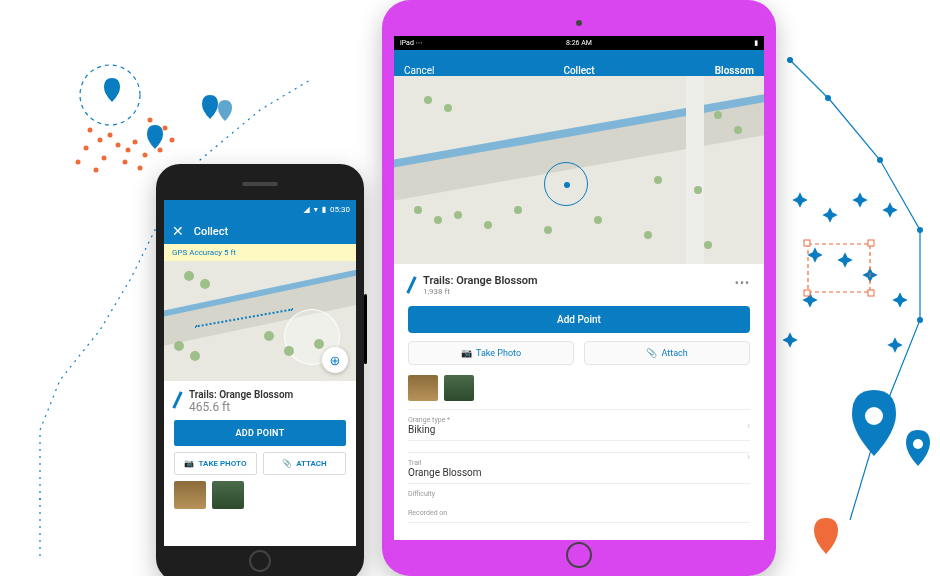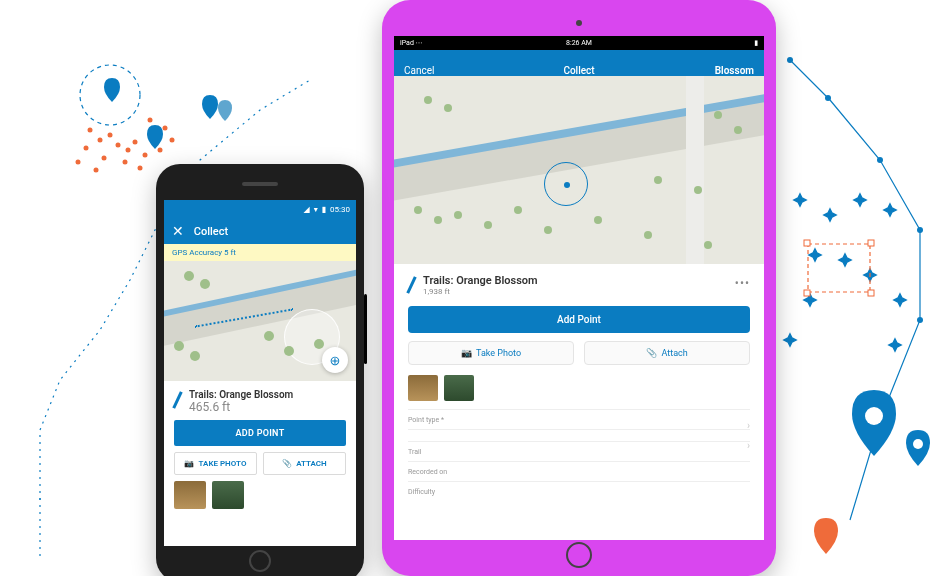--- a/index.html
+++ b/index.html
@@ -245,35 +245,37 @@
         </div>
       </div>
 
       <div class="tb-thumbs">
         <div class="tb-thumb" style="background:linear-gradient(#8b6b3a,#b8935a);"></div>
         <div class="tb-thumb" style="background:linear-gradient(#4a6b4a,#2d4a2d);"></div>
       </div>
 
       <div class="tb-form">
         <div class="tb-field">
-          <div class="tb-label">Point type *</div>
+          <div class="tb-label">Orange type *</div>
+          <div class="tb-val">Biking</div>
           <div class="tb-chev">›</div>
         </div>
         <div class="tb-field">
           <div class="tb-chev">›</div>
         </div>
         <div class="tb-field">
           <div class="tb-label">Trail</div>
+          <div class="tb-val">Orange Blossom</div>
+        </div>
+        <div class="tb-field" style="border-bottom:none;">
+          <div class="tb-label">Difficulty</div>
         </div>
         <div class="tb-field">
           <div class="tb-label">Recorded on</div>
           <div class="tb-val"></div>
-        </div>
-        <div class="tb-field" style="border-bottom:none;">
-          <div class="tb-label">Difficulty</div>
         </div>
       </div>
     </div>
   </div>
 </div>
 
 <div class="phone">
   <div class="speaker"></div>
   <div class="home-btn"></div>
   <div class="side-btn"></div>

